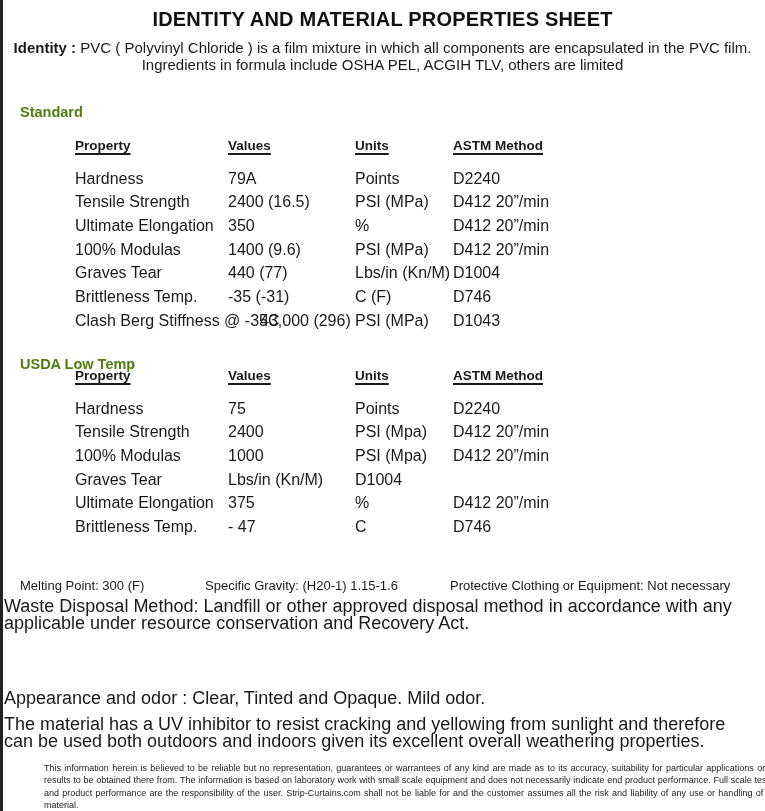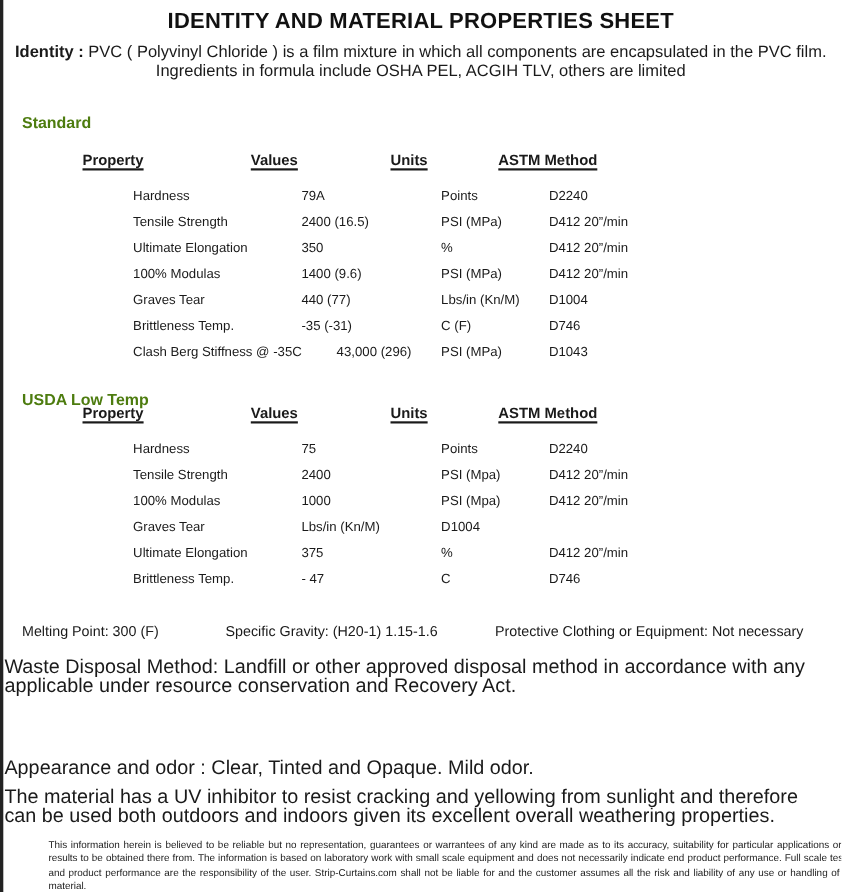--- a/index.html
+++ b/index.html
@@ -34,28 +34,28 @@
 
   .ptable { left:75px; width:640px; }
   .thead {
     display:grid; grid-template-columns:153px 127px 98px 160px;
     font-weight:bold; font-size:13.5px; line-height:16px;
   }
   .thead .hcell span { text-decoration:underline; text-underline-offset:3px; text-decoration-thickness:1.5px; }
   .t-rows { margin-top:12.7px; }
   .trow {
     display:grid; grid-template-columns:153px 127px 98px 160px;
-    height:23.7px; line-height:23.7px; font-size:12px;margin-left:46px;
+    height:23.7px; line-height:23.7px; font-size:16px;
   }
   .tcell { white-space:nowrap; }
   
   #table-standard .t-rows .trow:nth-child(7) .c1 { padding-left:32px; }
 
   .props-row { top:566px; left:0; width:765px; font-size:13px; }
-  .props-row span { position:absolute; white-space:nowrap; top:0; }
+  .props-row span { position:absolute; white-space:nowrap; top:12px; }
   .prop-melting { left:20px; }
   .prop-gravity { left:205px; }
   .prop-protective { left:450px; }
 
   .para {
     left:4px; width:740px; font-size:18px; line-height:17px;
   }
   .para.justify { text-align:justify; }
 
   .fine-print {

